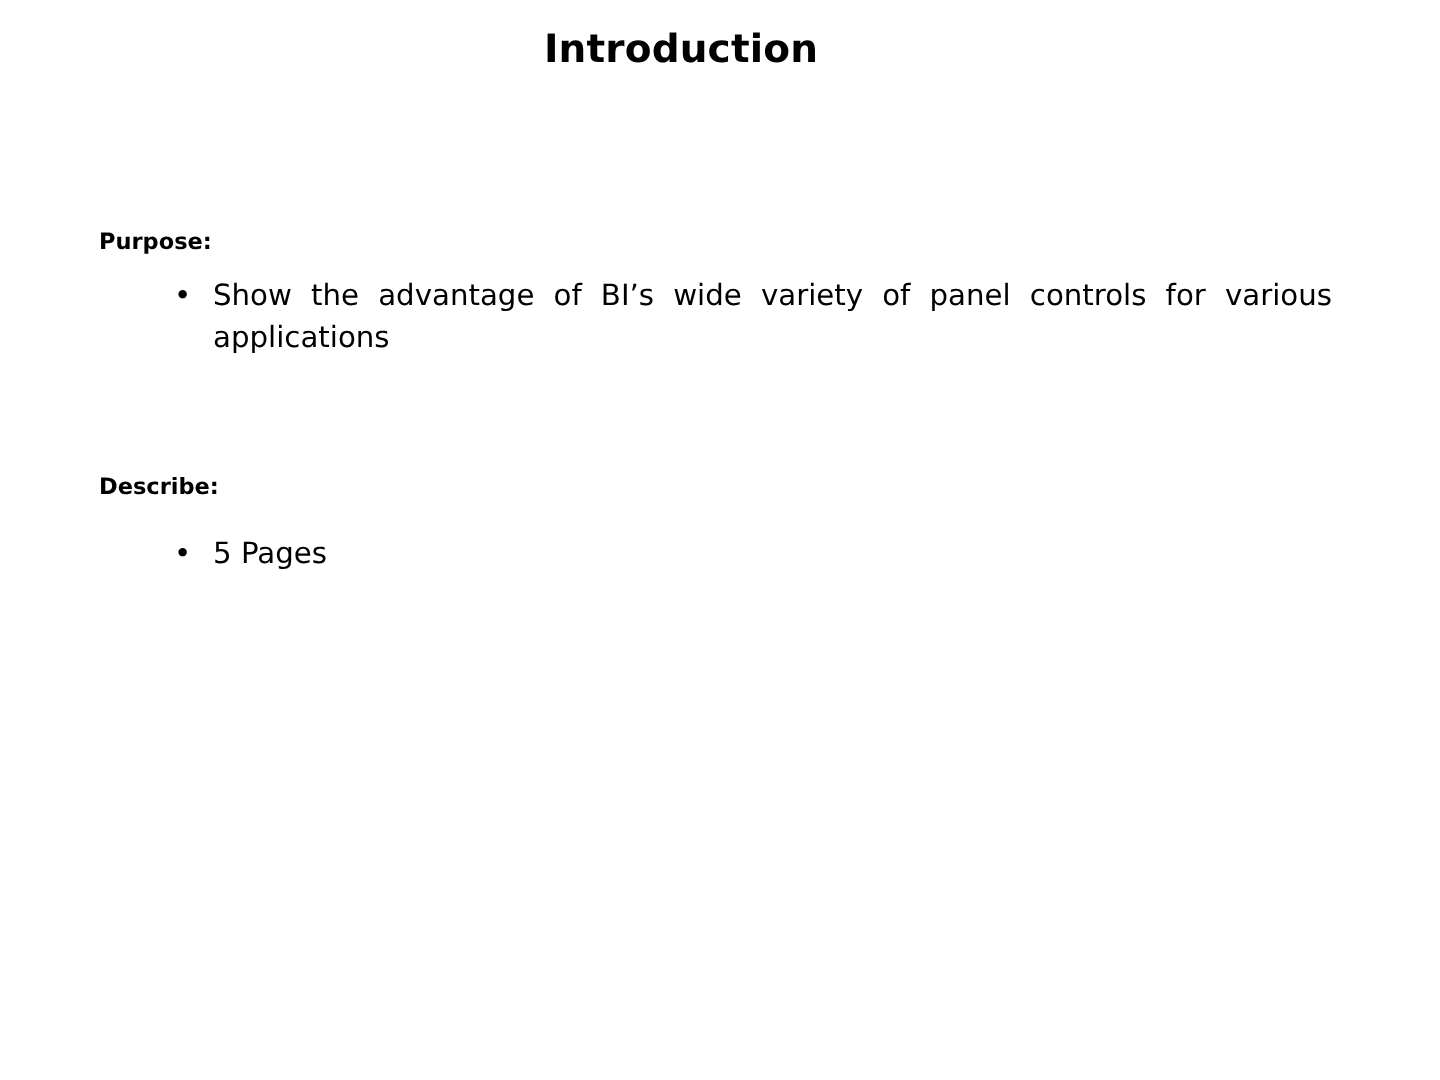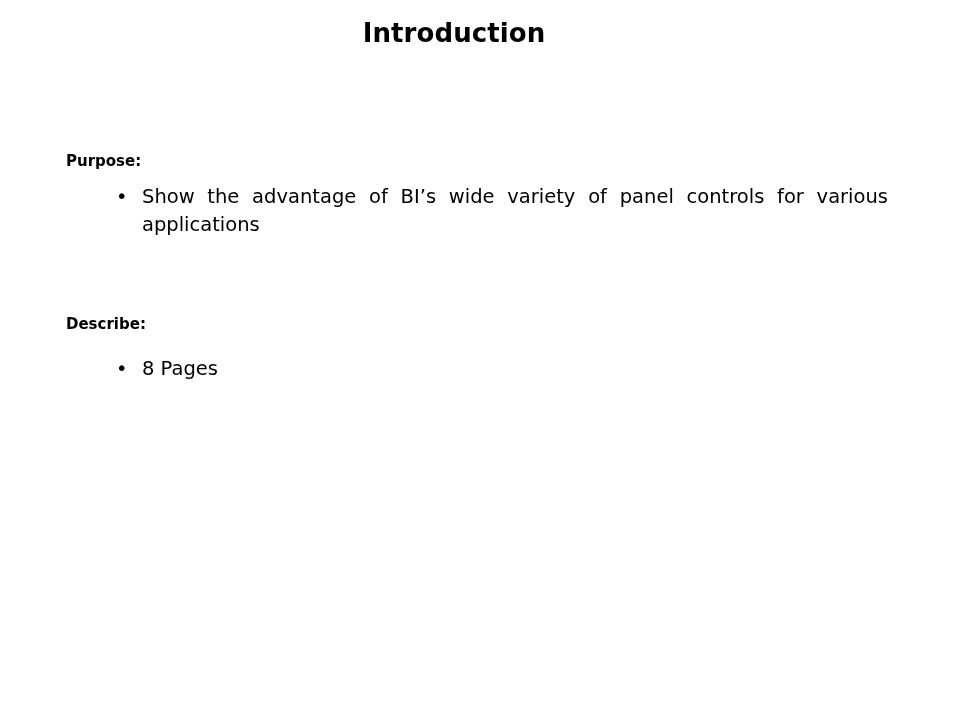--- a/index.html
+++ b/index.html
@@ -110,19 +110,19 @@
           <span>Show the advantage of BI’s wide variety of panel controls for various applications</span>
         </li>
       </ul>
     </div>
 
 
     <div class="section sec-content">
       <div class="section-heading">Describe:</div>
       <ul class="bullet-list">
         <li class="bullet-item">
-          <span>8 Pages</span>
+          <span>5 Pages</span>
         </li>
       </ul>
     </div>
 
   </div>
 </div>
 
 </body></html>

